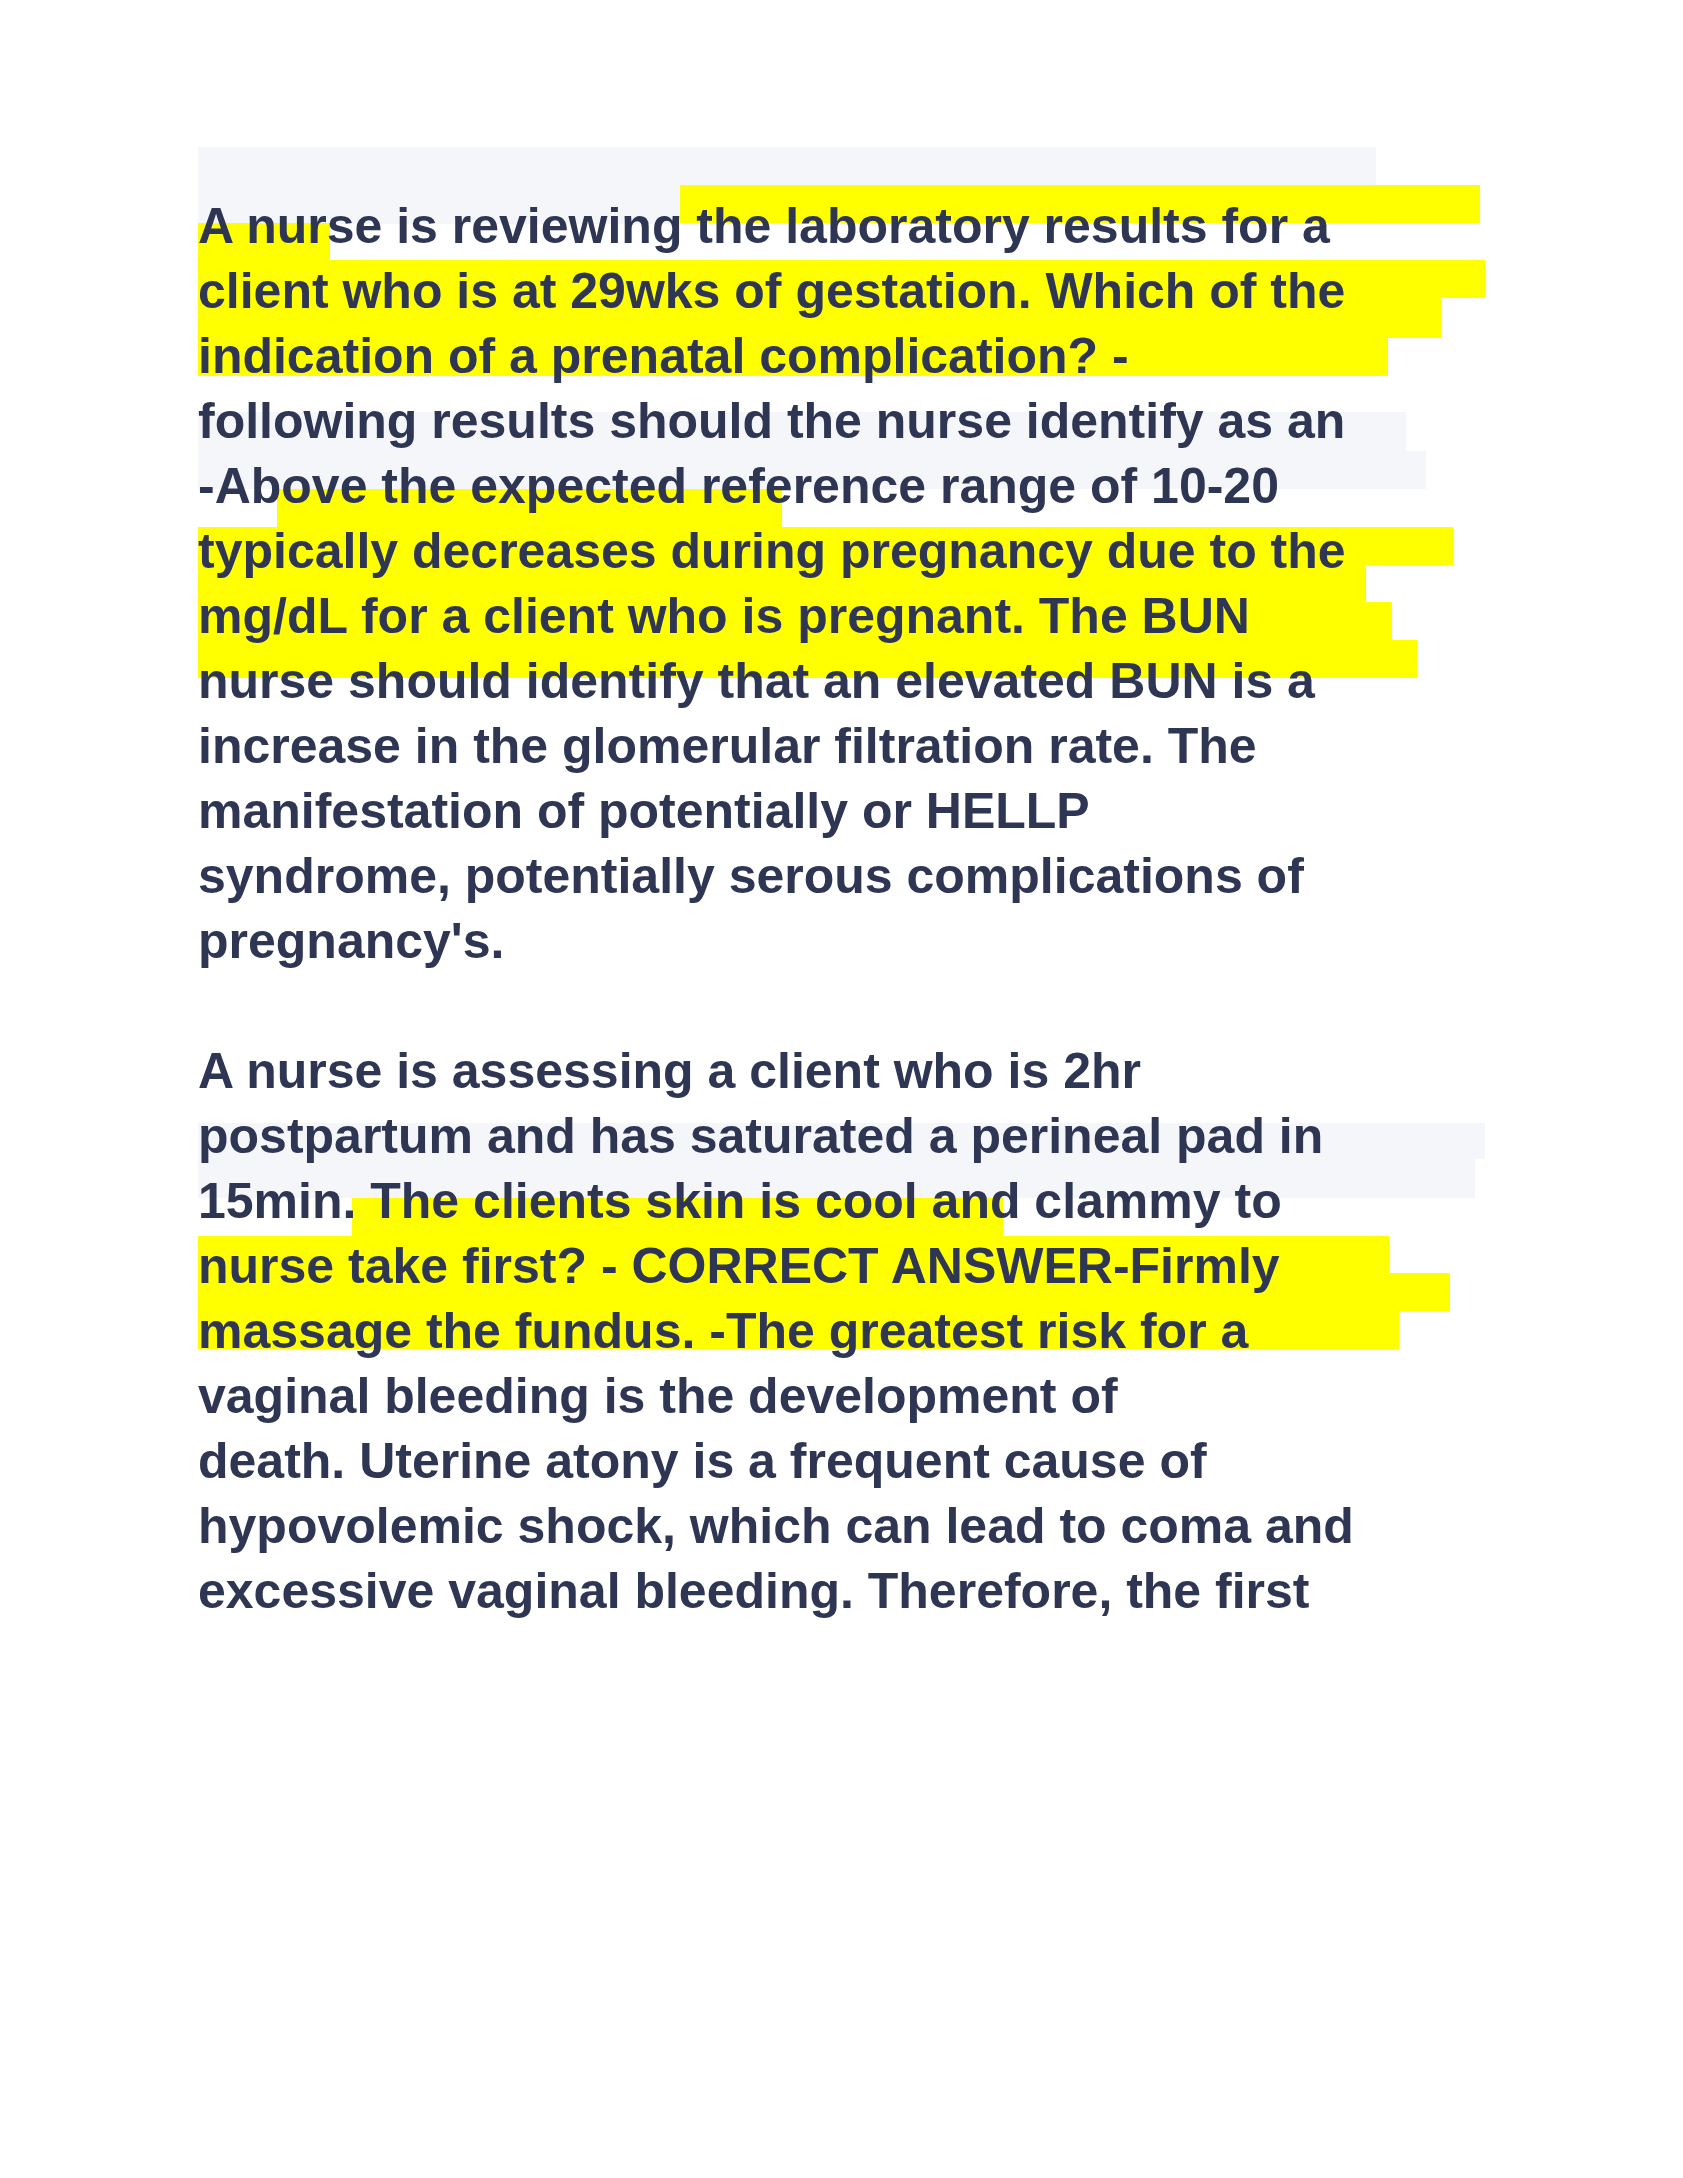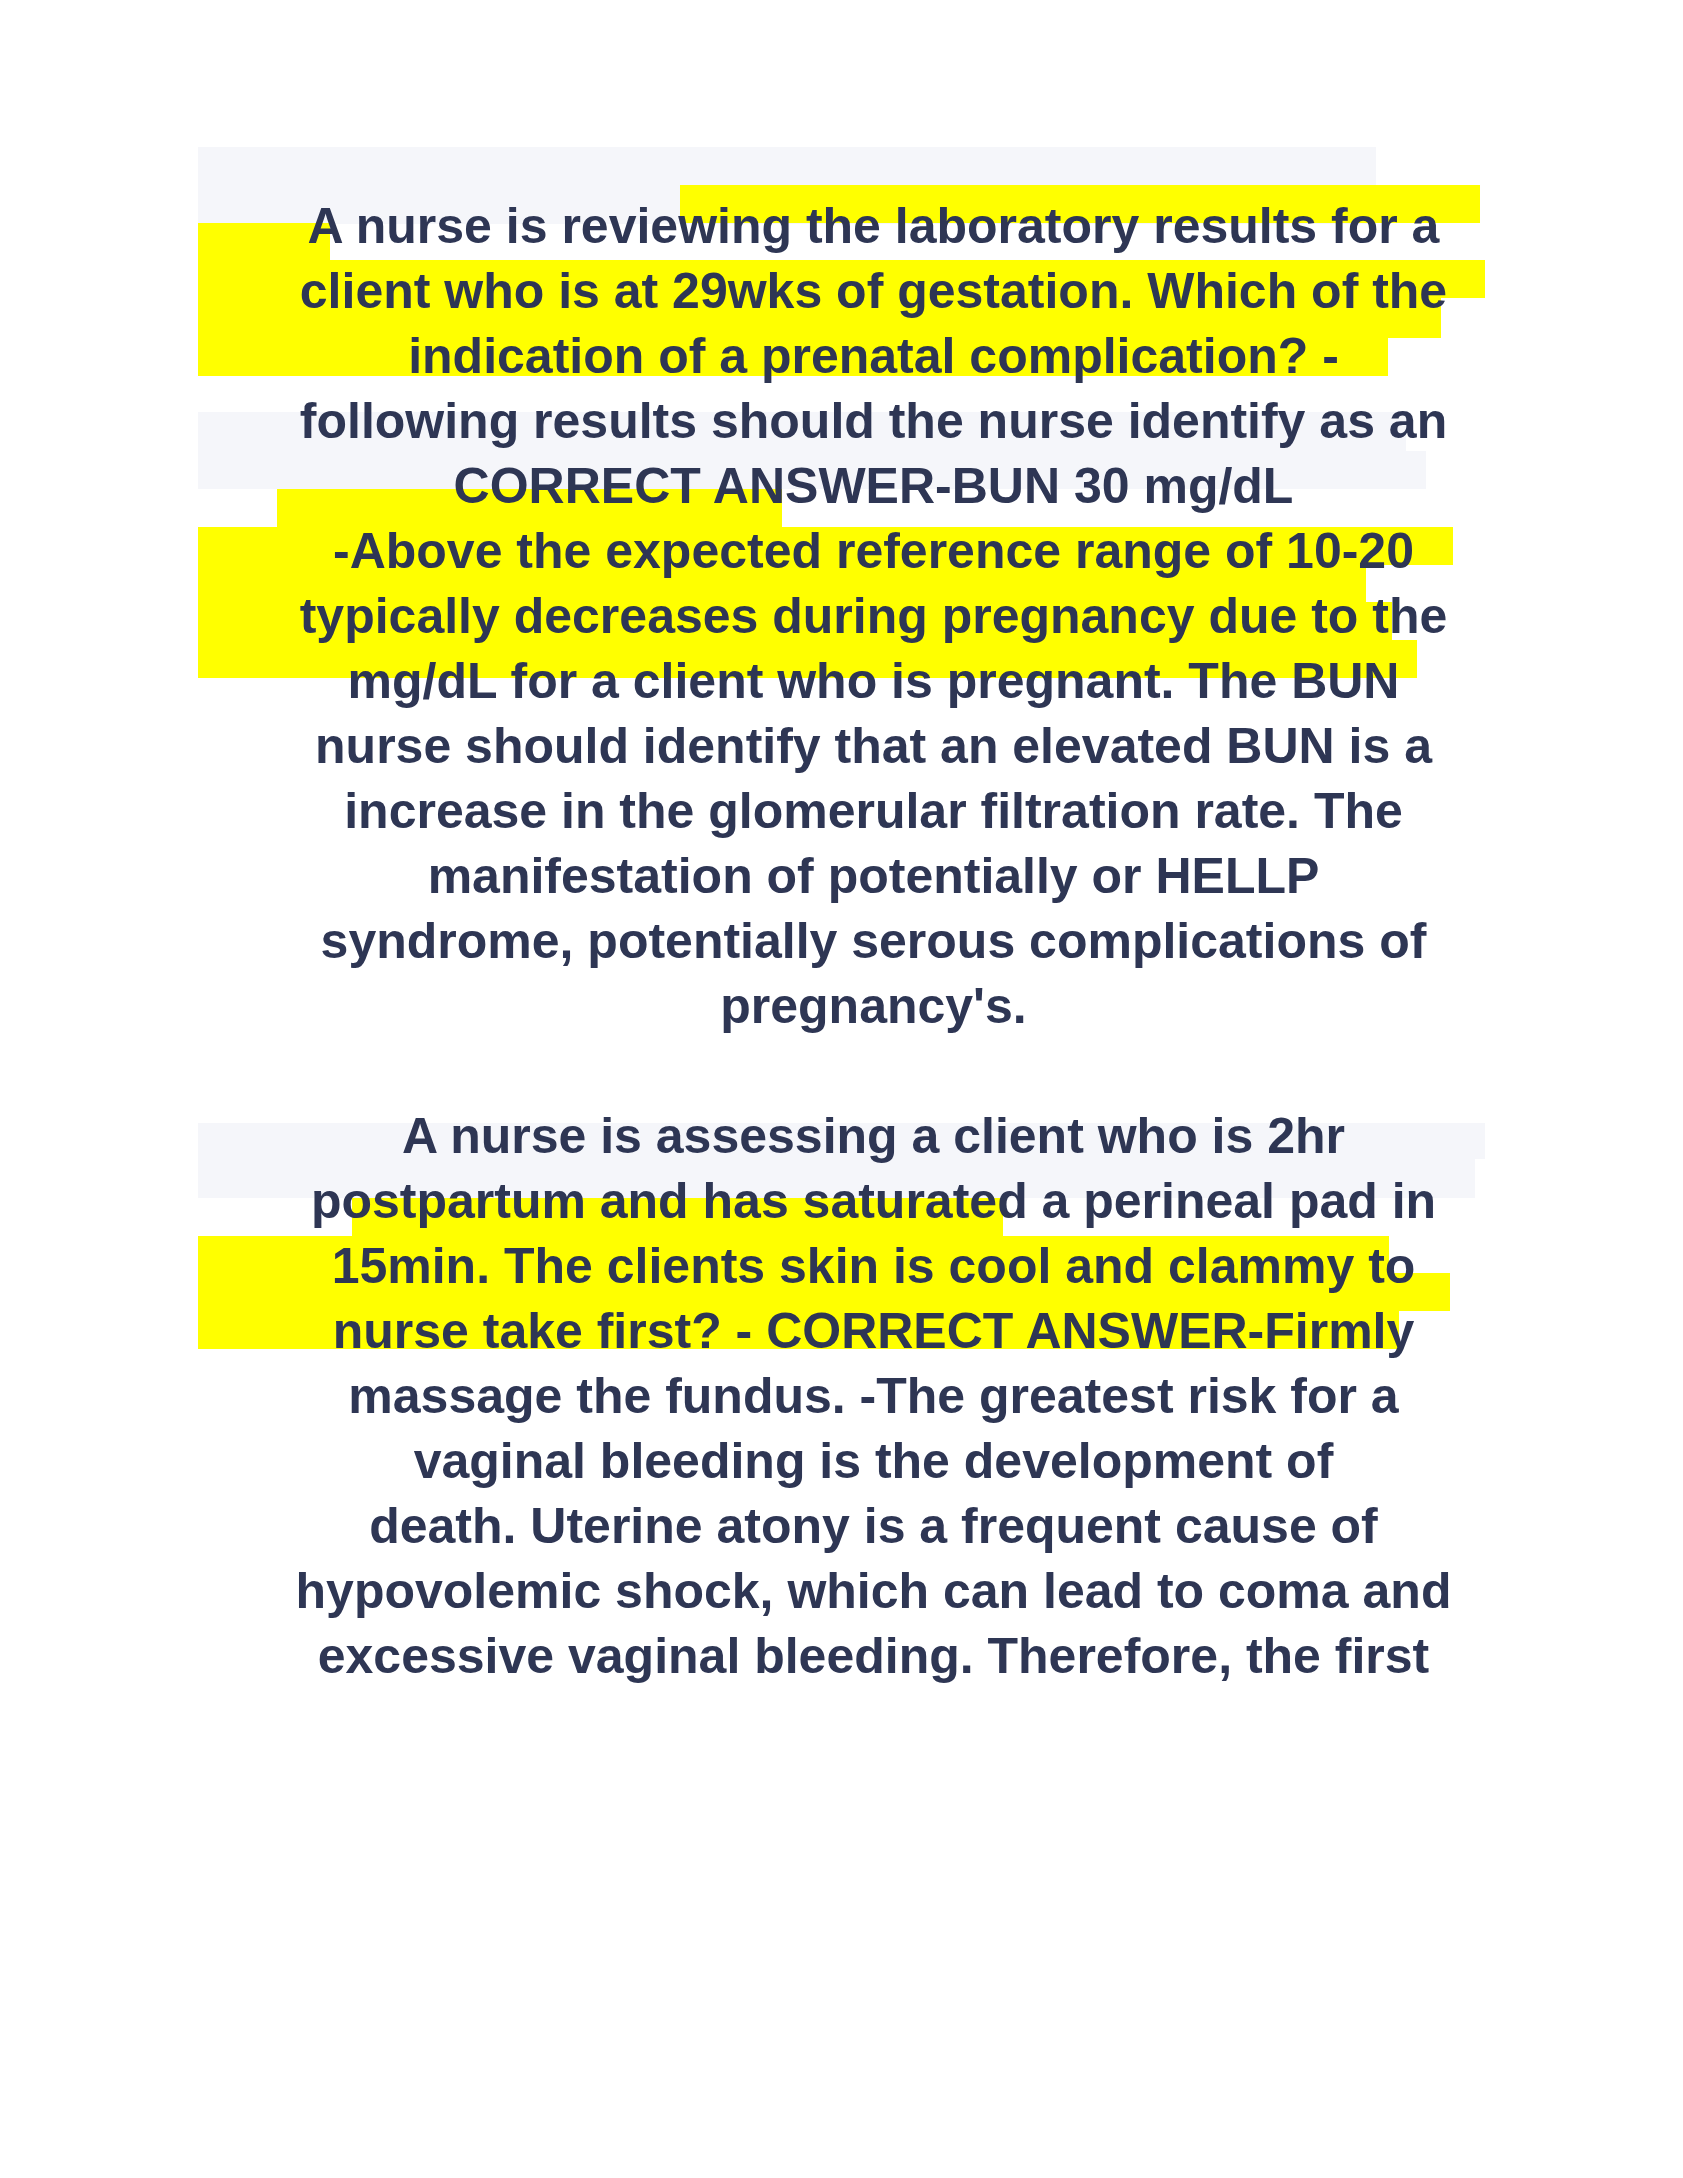--- a/index.html
+++ b/index.html
@@ -1,23 +1,23 @@
 <!DOCTYPE html>
 <html><head>
   <meta charset="utf-8">
   <style>
     html, body { margin: 0; padding: 0; }
     body { width: 1683px; height: 2178px; background: #ffffff; position: relative; overflow: hidden; }
     .page { position: absolute; left: 0; top: 0; width: 1683px; height: 2178px; }
     .rect { position: absolute; }
     .gray { background: #f5f6fa; }
     .yellow { background: #ffff00; }
-    .text { position: absolute; left: 210px; top: 194px; width: 1327px;
+    .text { position: absolute; left: 198px; top: 194px; width: 1327px;
       font-family: "Liberation Sans", sans-serif; font-weight: bold; font-size: 50px;
-      line-height: 65px; color: #2e3654; letter-spacing: 0px; text-align: center; }
+      line-height: 65px; color: #2e3654; letter-spacing: 0px; }
     .line { white-space: nowrap; height: 65px; }
     .blank { height: 65px; }
   </style>
 </head>
 <body>
 
 <div class="page">
 
   <div class="rect gray" style="left:198px;top:147px;width:1178px;height:77px;"></div>
   <div class="rect gray" style="left:198px;top:412px;width:1208px;height:40px;"></div>
@@ -40,21 +40,20 @@
   <div class="rect yellow" style="left:198px;top:1236px;width:1191px;height:38px;"></div>
   <div class="rect yellow" style="left:198px;top:1273px;width:1252px;height:38px;"></div>
   <div class="rect yellow" style="left:198px;top:1311px;width:1201px;height:38px;"></div>
 
   <div class="text">
     <div>
       <div class="line">A nurse is reviewing the laboratory results for a</div>
       <div class="line">client who is at 29wks of gestation. Which of the</div>
       <div class="line">indication of a prenatal complication? -</div>
       <div class="line">following results should the nurse identify as an</div>
-      <div class="line">CORRECT ANSWER-BUN 30 mg/dL</div>
       <div class="line">-Above the expected reference range of 10-20</div>
       <div class="line">typically decreases during pregnancy due to the</div>
       <div class="line">mg/dL for a client who is pregnant. The BUN</div>
       <div class="line">nurse should identify that an elevated BUN is a</div>
       <div class="line">increase in the glomerular filtration rate. The</div>
       <div class="line">manifestation of potentially or HELLP</div>
       <div class="line">syndrome, potentially serous complications of</div>
       <div class="line">pregnancy's.</div>
     </div>
     <div class="blank"></div>

